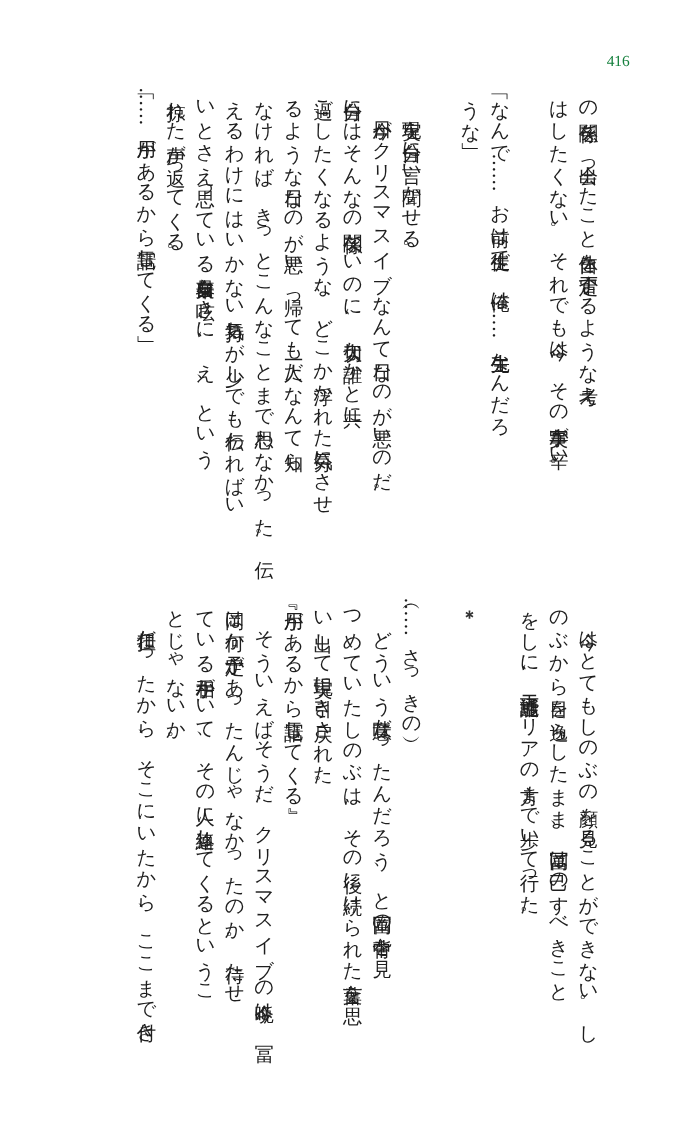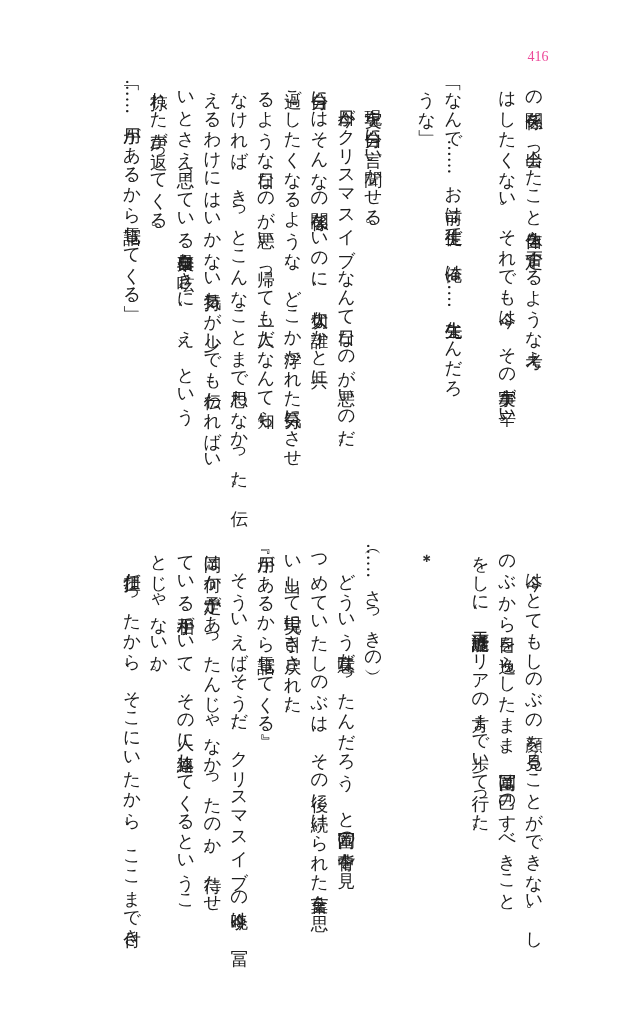--- a/index.html
+++ b/index.html
@@ -10,28 +10,28 @@
     body {
       width: 620px;
       height: 1022px;
       position: relative;
       overflow: hidden;
       color: #1e1e1e;
       font-family: "DejaVu Serif", "Liberation Serif", serif;
     }
     .page-number {
       position: absolute;
-      left: 522px;
+      left: 546px;
       top: 49px;
       width: 32px;
       text-align: center;
       font-family: "Liberation Serif", "DejaVu Serif", serif;
       font-size: 14px;
       line-height: 16px;
-      color: #ec4899;
+      color: #15803d;
     }
     .tier {
       position: absolute;
       left: 118px;
       width: 429px;
       height: 408px;
       writing-mode: vertical-rl;
       -webkit-writing-mode: vertical-rl;
       display: block;
     }

